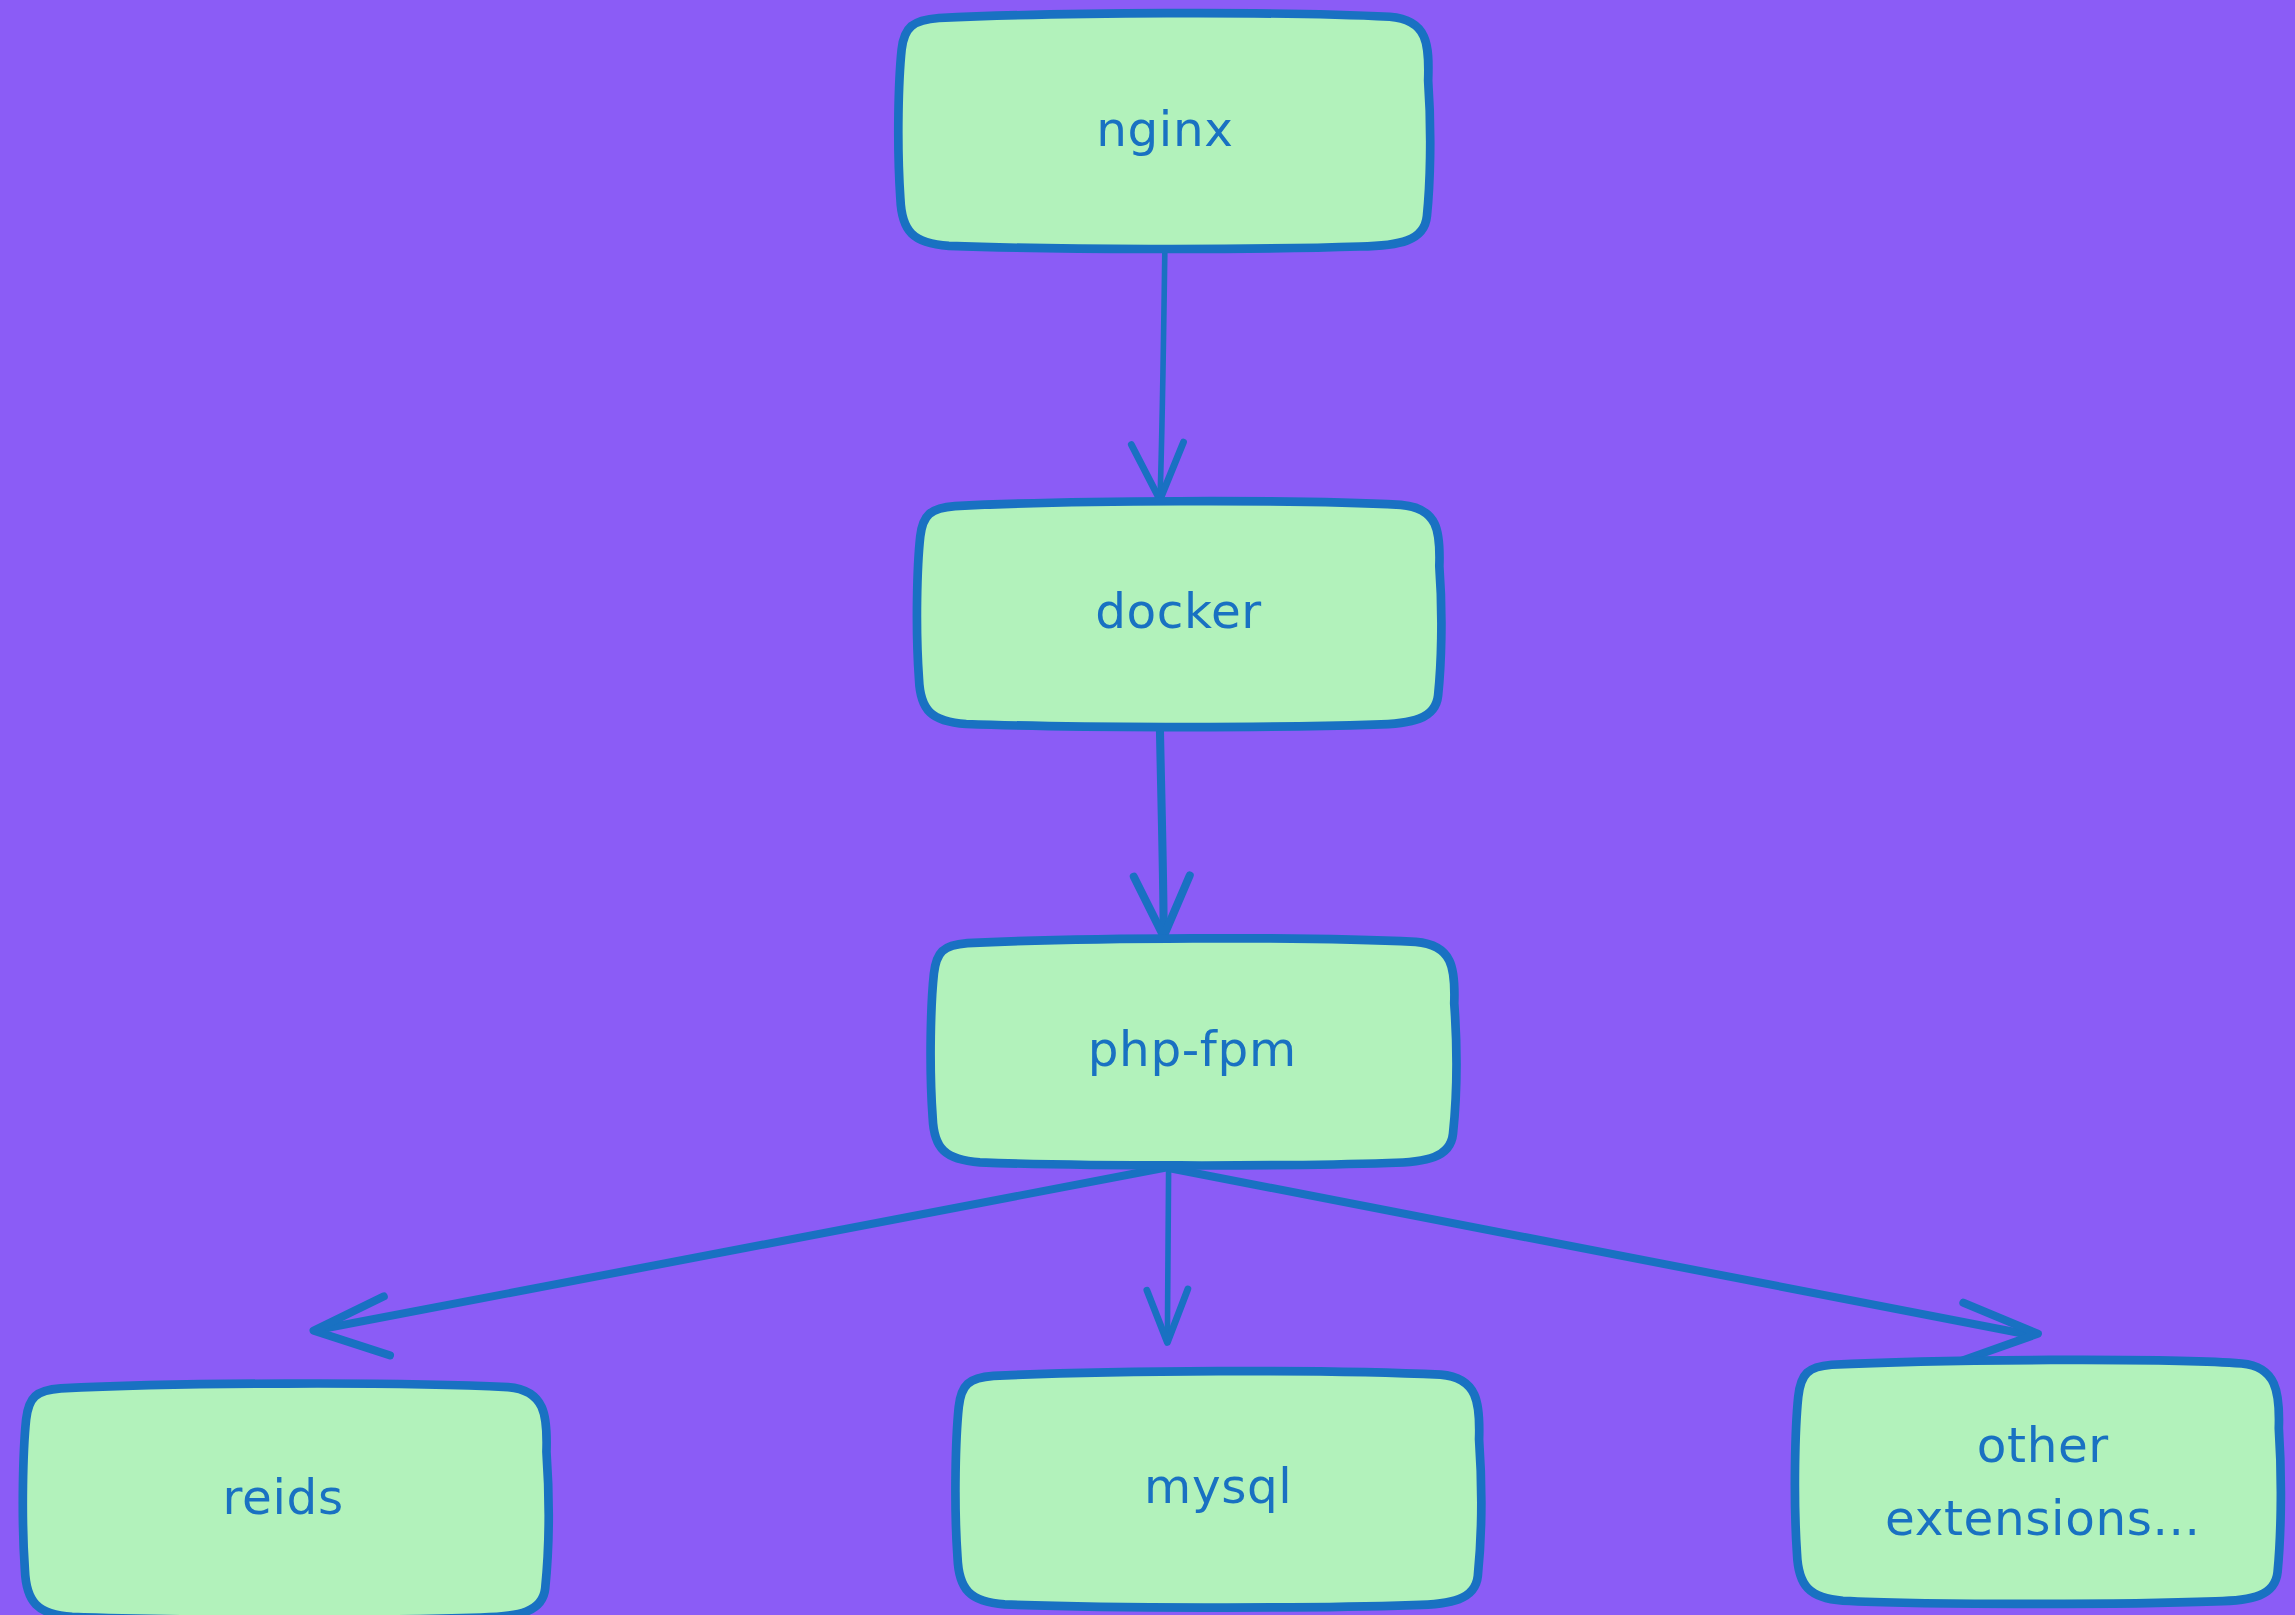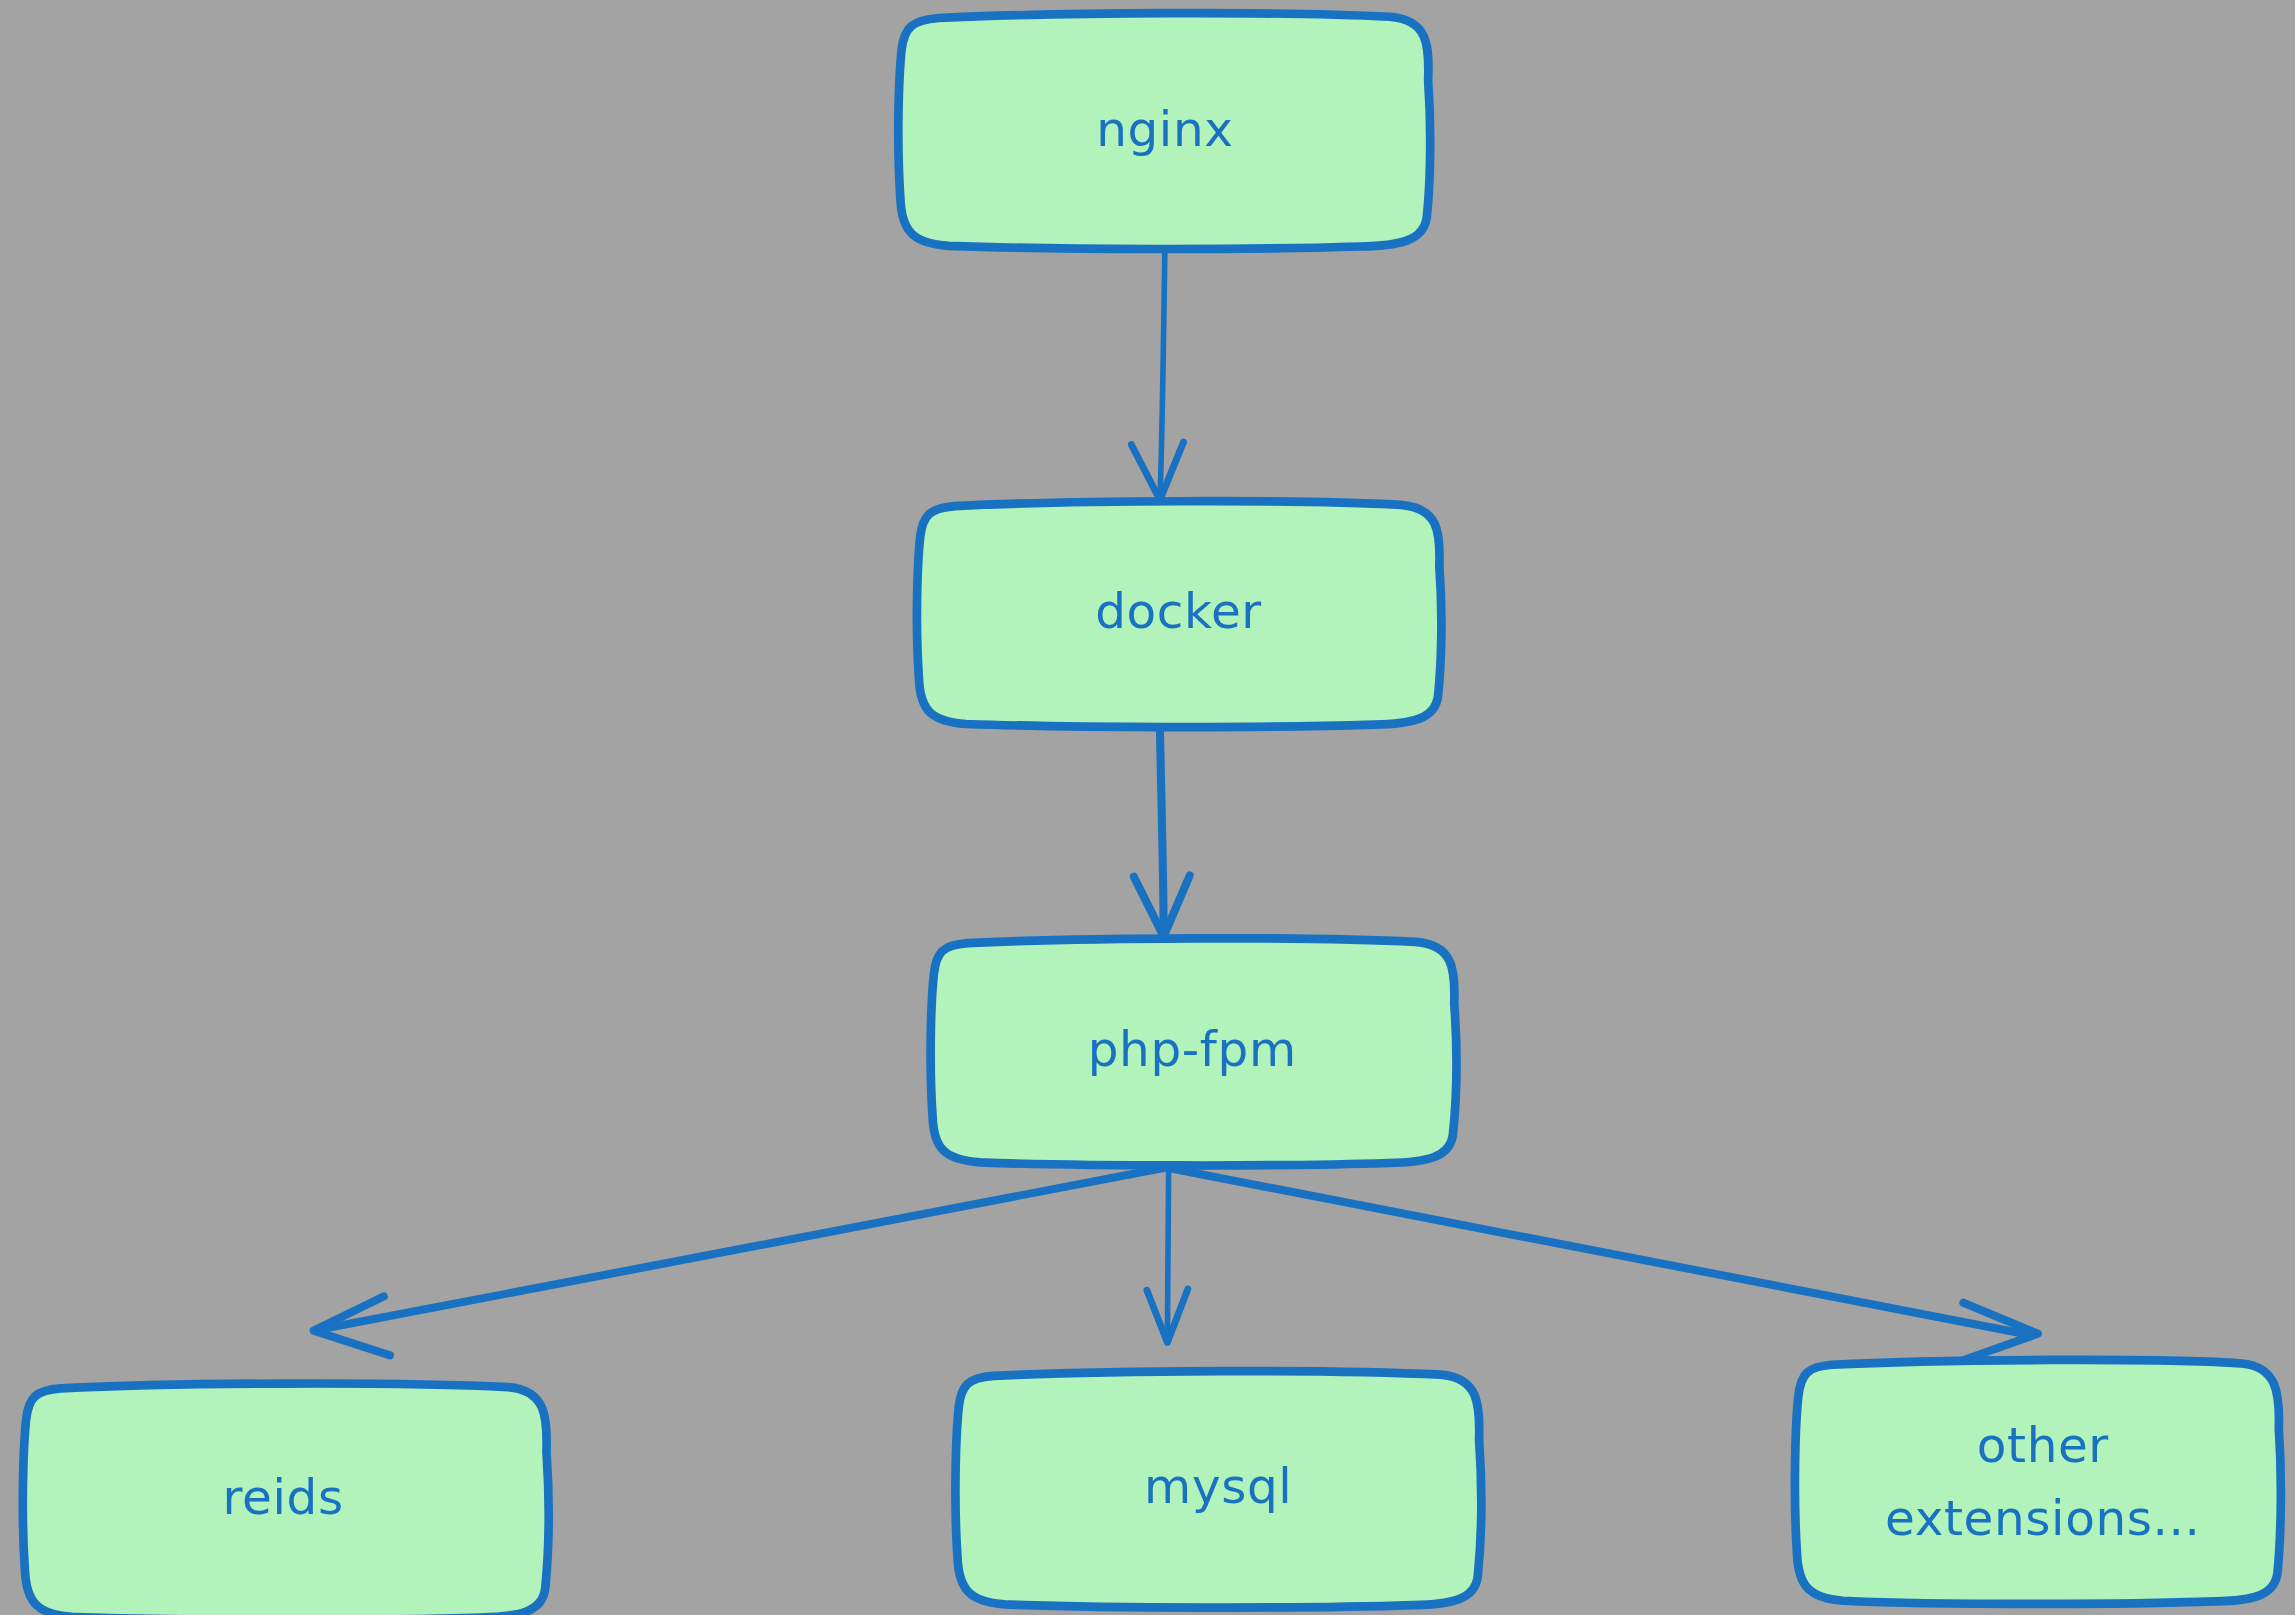--- a/index.html
+++ b/index.html
@@ -59,21 +59,21 @@
     stroke-linecap: round;
     stroke-linejoin: round;
   }
   .arrow-head.thin {
     stroke-width: 11;
   }
 </style>
 </head>
 <body style="background: rgb(253, 248, 220);">
 
-<div id="stage" style="background: #a3a3a3;">
+<div id="stage" style="background: #8b5cf6;">
 
   <svg id="diagram-svg" viewBox="0 0 3696 2601" xmlns="http://www.w3.org/2000/svg">
 
     <g>
 
       <g>
         <path class="edge-path thin" d="M 1876 400 C 1874 530, 1872 700, 1868 805" stroke="#1971c2"></path>
         <path class="arrow-head thin" d="M 1822 716 L 1868 805 L 1906 712" stroke="#1971c2"></path>
       </g>
 

